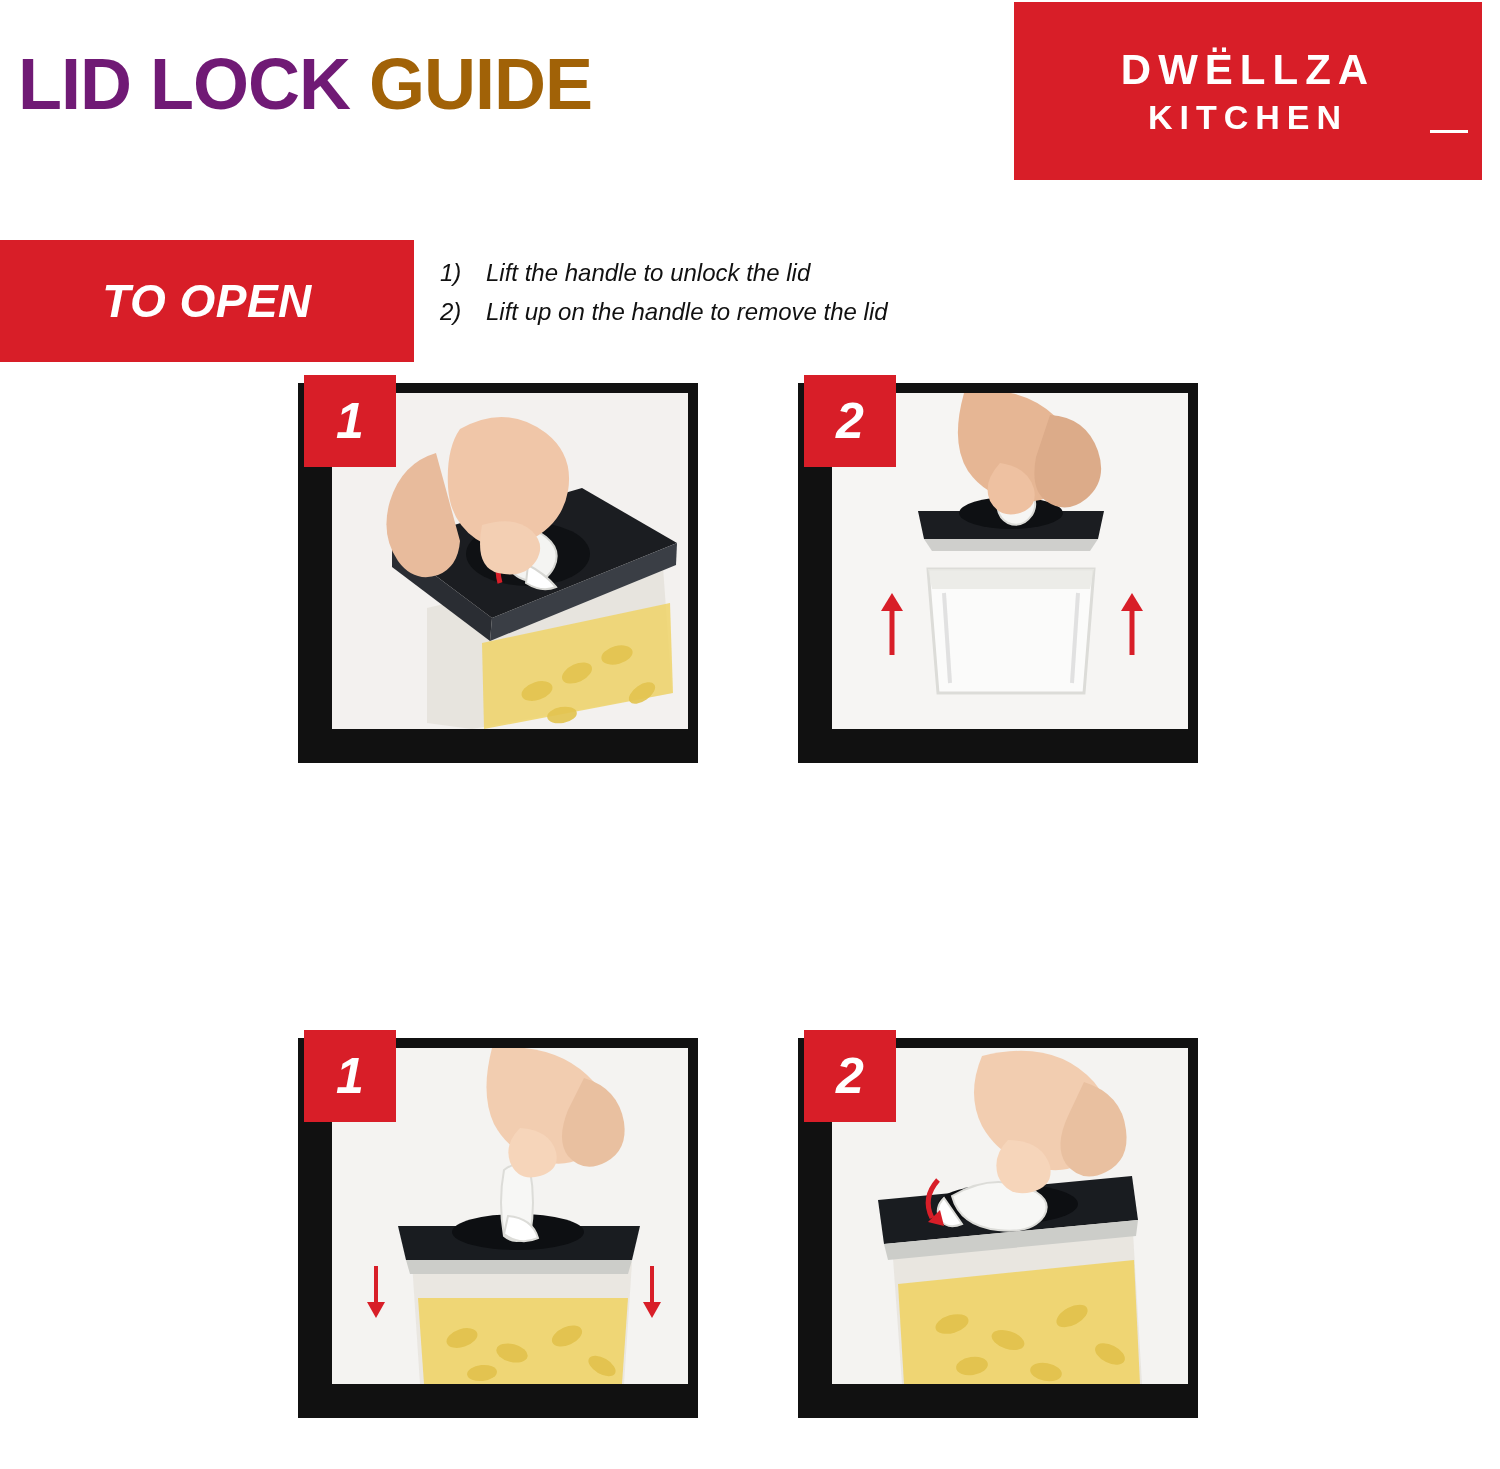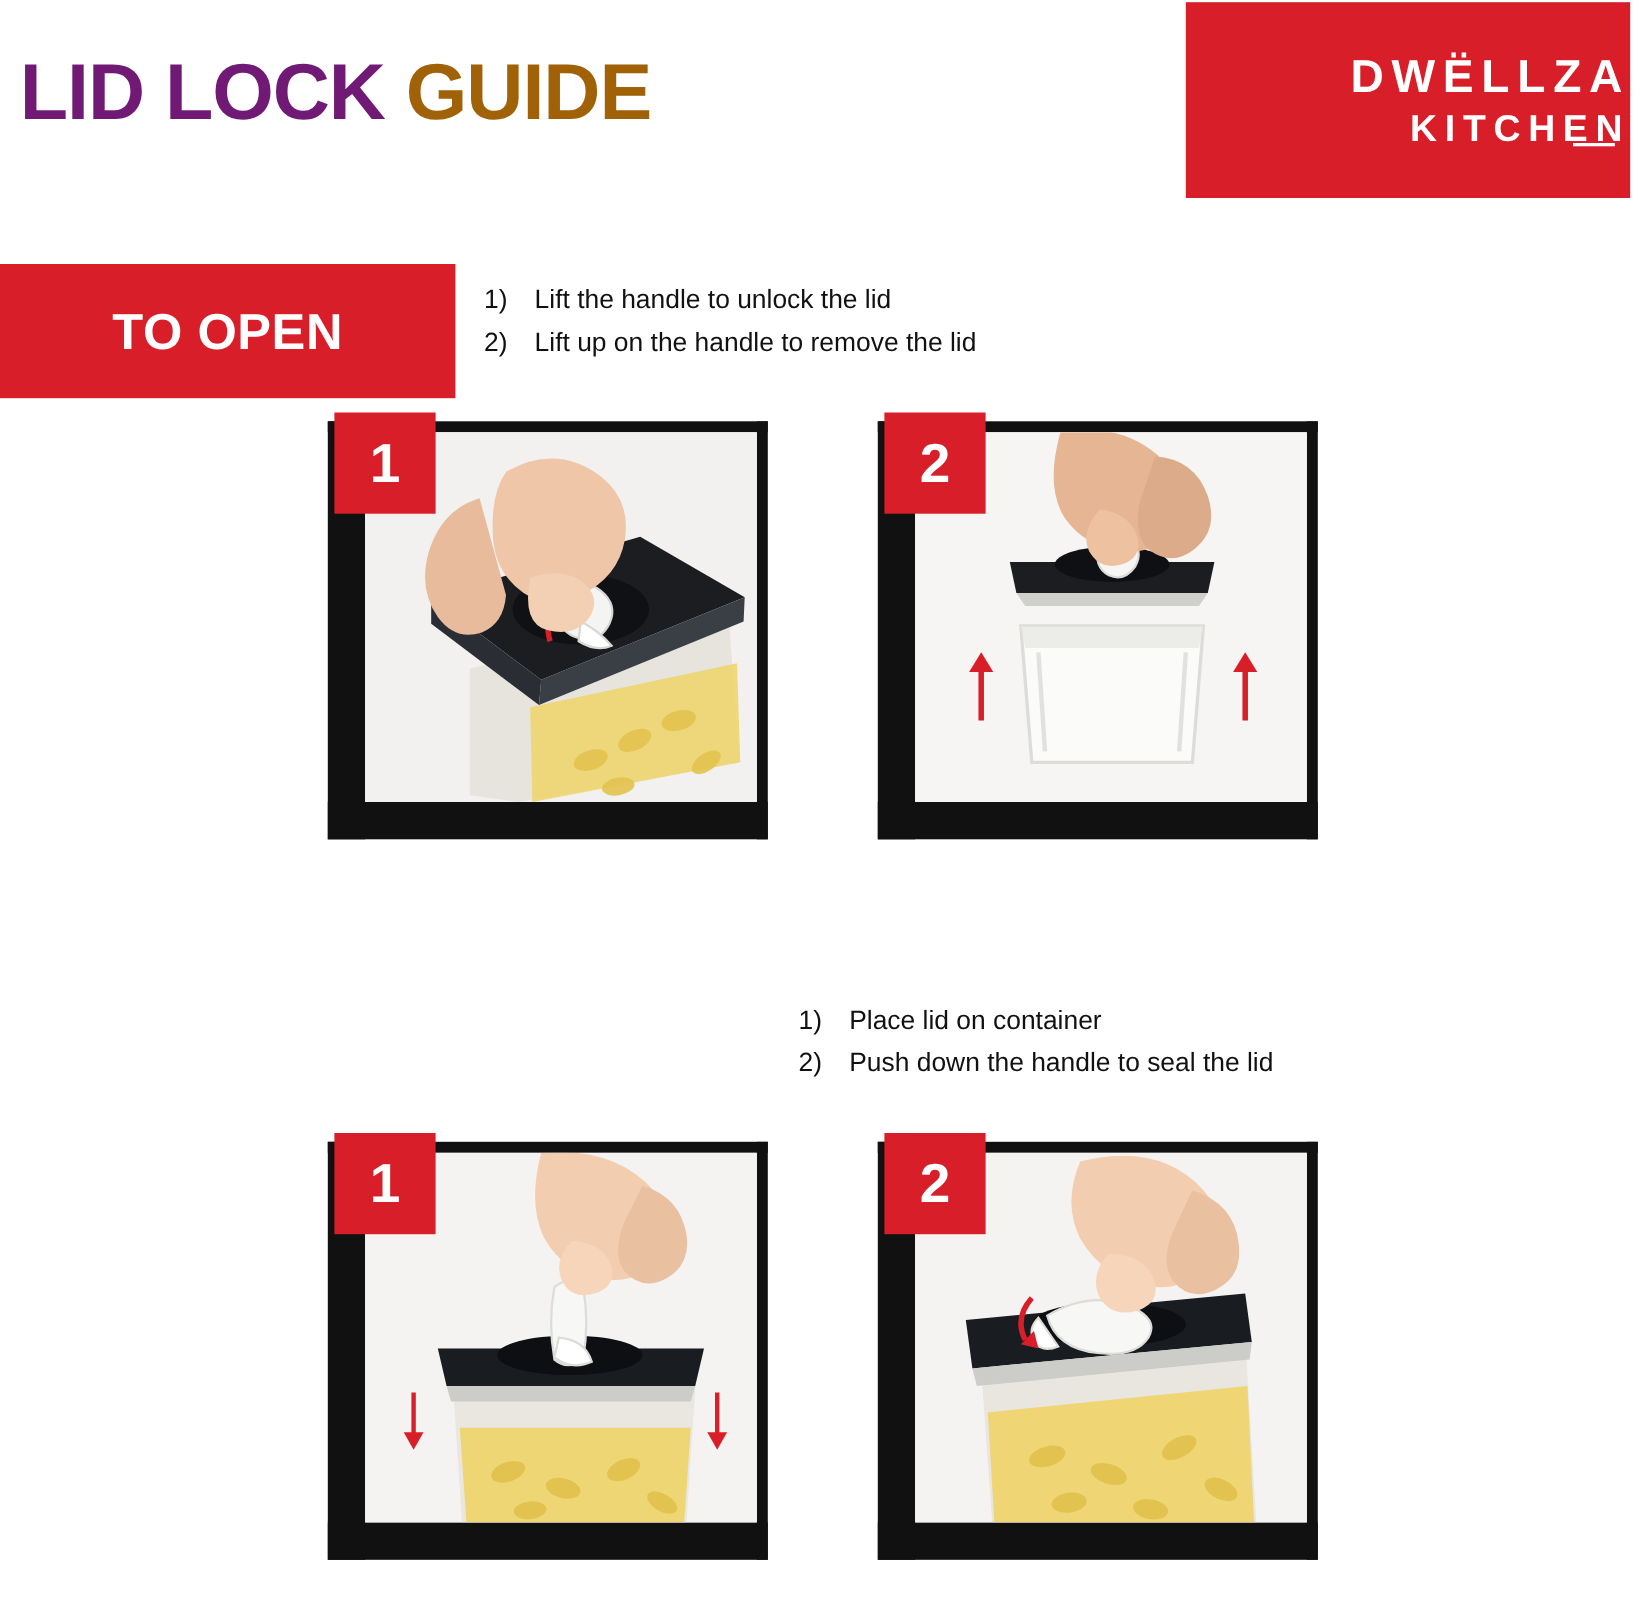--- a/index.html
+++ b/index.html
@@ -33,26 +33,26 @@
     line-height: 1;
     white-space: nowrap;
   }
   .main-title .dark { color: #701a75; }
   .main-title .accent { color: #a16207; }
 
   .brand-badge {
     position: absolute;
     right: 18px;
     top: 2px;
-    width: 404px;
+    width: 468px;
     height: 178px;
     background: #D81E28;
     display: flex;
     flex-direction: column;
-    align-items: flex-end;
+    align-items: center;
     justify-content: center;
   }
   .brand-line1 {
     color: #ffffff;
     font-size: 42px;
     font-weight: 700;
     letter-spacing: 7px;
     line-height: 1.25;
     text-align: center;
   }
@@ -68,21 +68,21 @@
   .brand-rule {
     position: absolute;
     right: 14px;
     top: 128px;
     width: 38px;
     height: 3px;
     background: #ffffff;
   }
 
   
-  .section { position: absolute; left: 0; width: 1332px; }
+  .section { position: absolute; left: 0; width: 1332px; font-style: italic; }
   #section-open  { top: 240px; }
   #section-close { top: 895px; }
 
   .section-head {
     position: relative;
     height: 125px;
   }
   .label-chip {
     position: absolute;
     left: 0;
@@ -279,28 +279,20 @@
         </svg>
       </div>
       <div class="step-badge">2</div>
     </div>
 
   </div>
 </div>
 
 <div class="section" id="section-close">
   <div class="section-head">
-    <div class="steps-text">
-      <div>
-        <span class="num">1)</span><span>Place lid on container</span>
-      </div>
-      <div>
-        <span class="num">2)</span><span>Push down the handle to seal the lid</span>
-      </div>
-    </div>
   </div>
 
   <div class="panels">
 
     <div class="panel left">
       <div class="frame-t"></div>
       <div class="frame-v"></div>
       <div class="frame-r"></div>
       <div class="frame-h"></div>
       <div class="photo">

